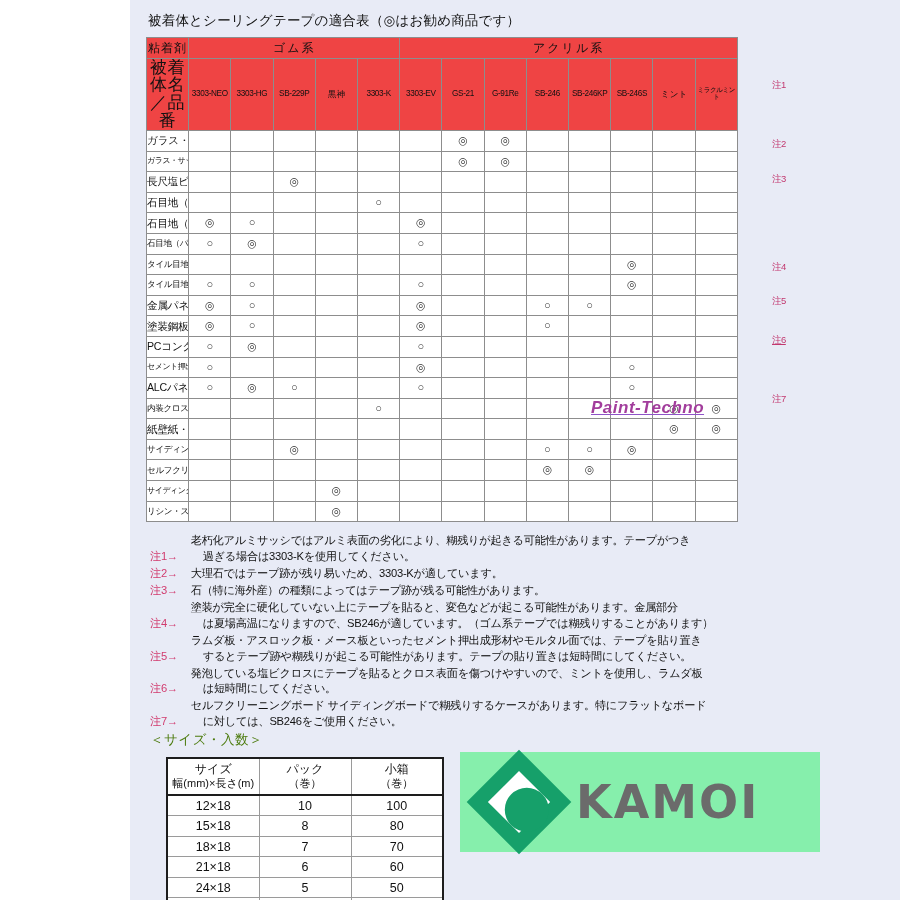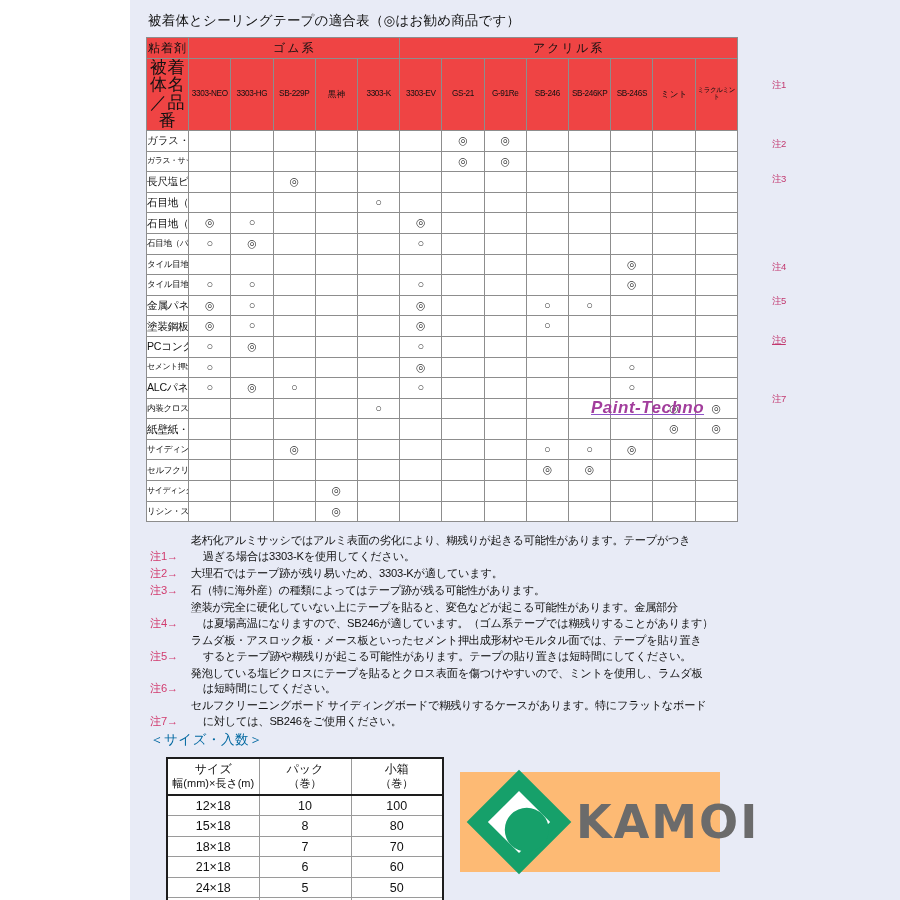--- a/index.html
+++ b/index.html
@@ -118,21 +118,21 @@
     white-space:nowrap;
     flex:0 0 auto;
     letter-spacing:-0.3px;
   }
   .note-body{flex:1 1 auto;letter-spacing:-0.25px;}
   .note-body .l2{display:block;padding-left:12px;}
 
   
   .size-heading{
     margin-left:4px;
-    font-size:13.5px;color:#0369a1;letter-spacing:.5px;
+    font-size:13.5px;color:#4d7c0f;letter-spacing:.5px;
   }
   table.size{
     border-collapse:collapse;
     margin-top:8px;margin-left:20px;
     width:278px;
     background:#ffffff;
     table-layout:fixed;
     border:2px solid #1d1d1d;
     font-size:12.5px;
     color:#111;
@@ -149,23 +149,23 @@
     line-height:1.25;
     padding:3px 0 3px;
   }
   table.size thead th .sub{font-size:11px;display:block;}
   table.size tbody td{height:17.5px;font-size:12.5px;}
 
   
   .logo{
     position:absolute;
     left:330px;top:752px;
-    width:260px;height:100px;
-    background:#fdba74;
-    display:flex;align-items:center;margin-top:20px;
+    width:360px;height:100px;
+    background:#86efac;
+    display:flex;align-items:center;
   }
   .logo-mark{
     width:74px;height:74px;margin-left:22px;
     position:relative;
     transform:rotate(45deg);
     background:#16a06a;
     flex:0 0 auto;
   }
   .logo-mark .inner-sq{
     position:absolute;

